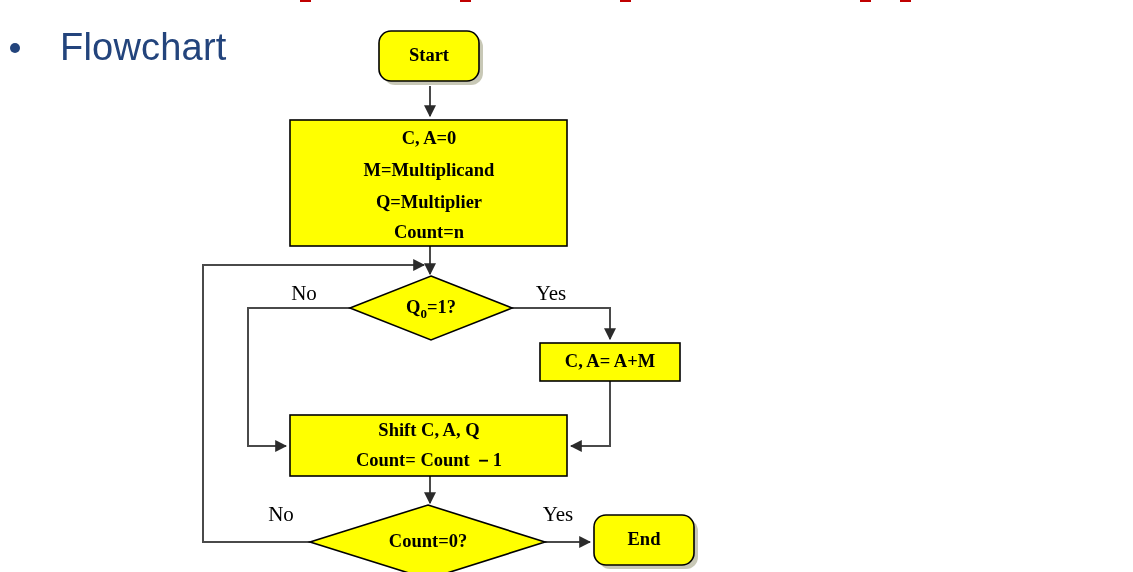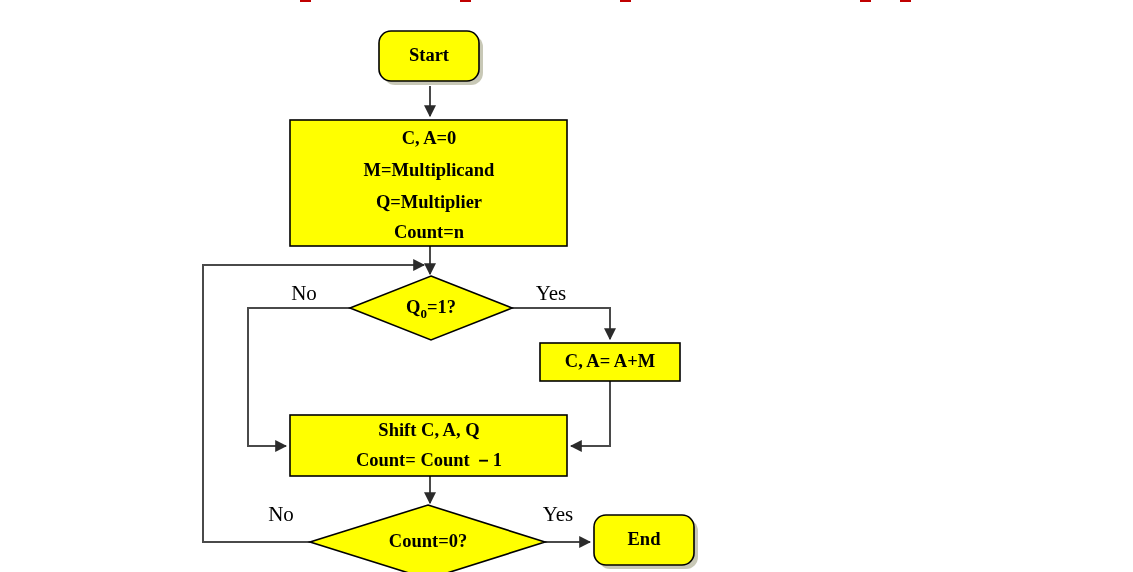--- a/index.html
+++ b/index.html
@@ -103,20 +103,24 @@
 <div id="slide">
 
   <div class="topstrip">
     <div class="redmark" style="left:300px;"></div>
     <div class="redmark" style="left:460px;"></div>
     <div class="redmark" style="left:620px;"></div>
     <div class="redmark" style="left:860px;"></div>
     <div class="redmark" style="left:900px;"></div>
   </div>
 
+  <div class="bullet-row">
+    <div class="bullet-dot"></div>
+    <div class="bullet-text">Flowchart</div>
+  </div>
 
   <svg id="flow" viewBox="0 0 1133 572">
     <defs>
       <marker id="arrowDark" viewBox="0 0 10 10" refX="9" refY="5" markerWidth="6" markerHeight="6" orient="auto-start-reverse">
         <path d="M 0 0 L 10 5 L 0 10 z" fill="#2b2b2b"></path>
       </marker>
       <marker id="arrowGrey" viewBox="0 0 10 10" refX="9" refY="5" markerWidth="6" markerHeight="6" orient="auto-start-reverse">
         <path d="M 0 0 L 10 5 L 0 10 z" fill="#3a3a3a"></path>
       </marker>
     </defs>

